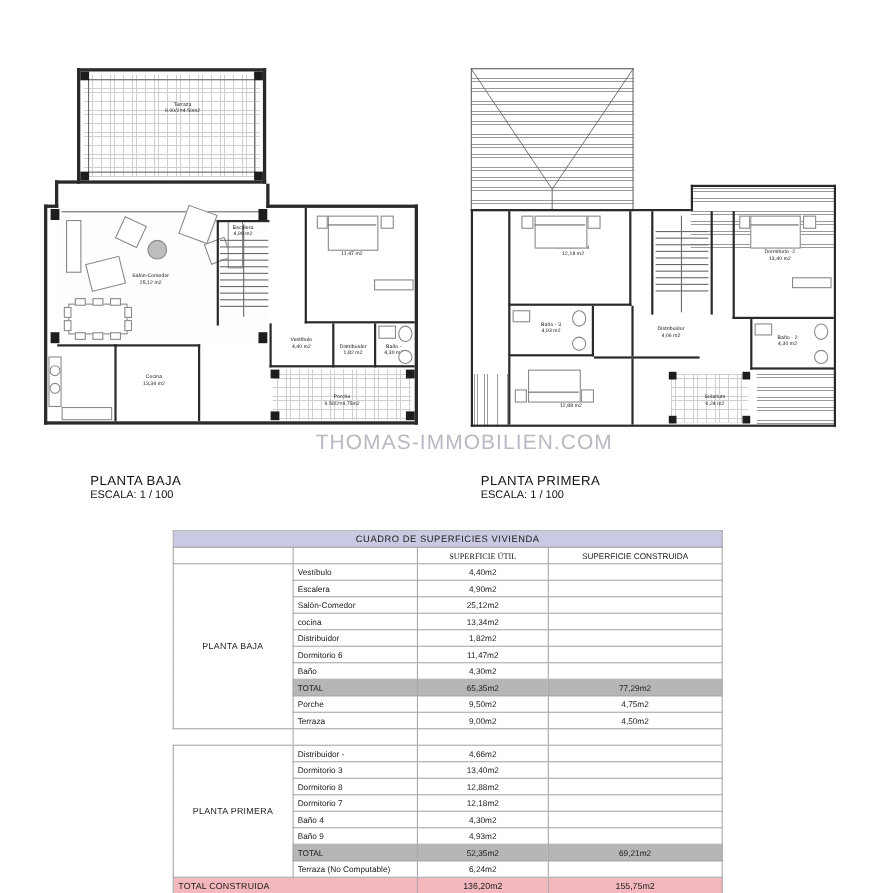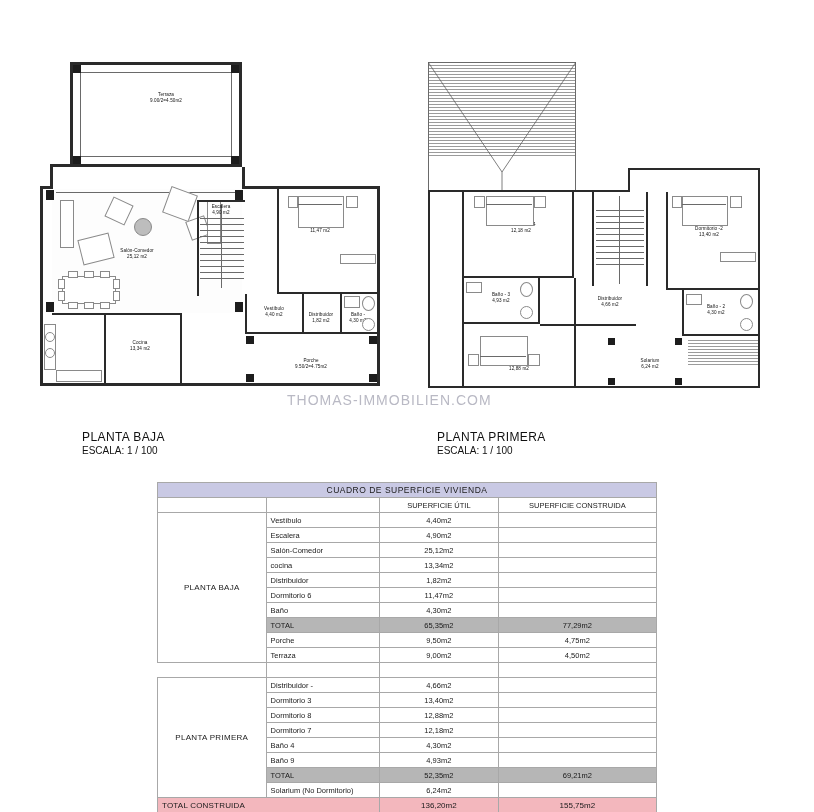--- a/index.html
+++ b/index.html
@@ -98,21 +98,21 @@
     background-image:
       repeating-linear-gradient(to right, #cfcfcf 0 .5px, transparent .5px 4px),
       repeating-linear-gradient(to bottom, #cfcfcf 0 .5px, transparent .5px 4px);
   }
 
   
   .watermark {
     position: absolute;
     left: 287px;
     top: 392px;
-    font-size: 14px;
+    font-size: 19px;
     letter-spacing: 1px;
     color: #b9b9c4;
     font-family: "Liberation Sans", sans-serif;
     text-shadow: 0 1px 0 #fff;
     white-space: nowrap;
   }
 
   
   .table-wrap {
     position: absolute;
@@ -427,26 +427,26 @@
       <div class="scale">ESCALA: 1 / 100</div>
     </div>
 
     <div class="watermark">THOMAS-IMMOBILIEN.COM</div>
   </div>
 
   <div class="table-wrap">
     <table class="surf">
       <tbody>
           <tr>
-        <td class="hdr-main" colspan="4">CUADRO DE SUPERFICIE  VIVIENDA</td>
+        <td class="hdr-main" colspan="4">CUADRO DE SUPERFICIES  VIVIENDA</td>
       </tr>
       <tr>
         <td class="col-head blank" style="width:100px;"></td>
         <td class="col-head blank" style="width:105px;"></td>
-        <td class="col-head" style="width:110px;">SUPERFICIE   ÚTIL</td>
+        <td class="col-head" style="width:110px;font-family:Liberation Serif, serif;">SUPERFICIE   ÚTIL</td>
         <td class="col-head" style="width:150px;">SUPERFICIE CONSTRUIDA</td>
       </tr>
 
       <tr>
         <td class="planta-cell" rowspan="10">PLANTA BAJA</td>
         <td class="cell-room">Vestíbulo</td>
         <td class="cell-num">4,40m2</td>
         <td class="cell-num"></td>
       </tr>
       <tr>
@@ -532,21 +532,21 @@
         <td class="cell-room">Baño 9</td>
         <td class="cell-num">4,93m2</td>
         <td class="cell-num"></td>
       </tr>
       <tr class="row-total">
         <td class="cell-room">TOTAL</td>
         <td class="cell-num">52,35m2</td>
         <td class="cell-num">69,21m2</td>
       </tr>
       <tr>
-        <td class="cell-room">Solarium (No Dormitorio)</td>
+        <td class="cell-room">Terraza (No Computable)</td>
         <td class="cell-num">6,24m2</td>
         <td class="cell-num"></td>
       </tr>
 
       <tr class="row-grand">
         <td class="gt-label" colspan="2">TOTAL CONSTRUIDA</td>
         <td class="cell-num">136,20m2</td>
         <td class="cell-num">155,75m2</td>
       </tr>
     </tbody>

